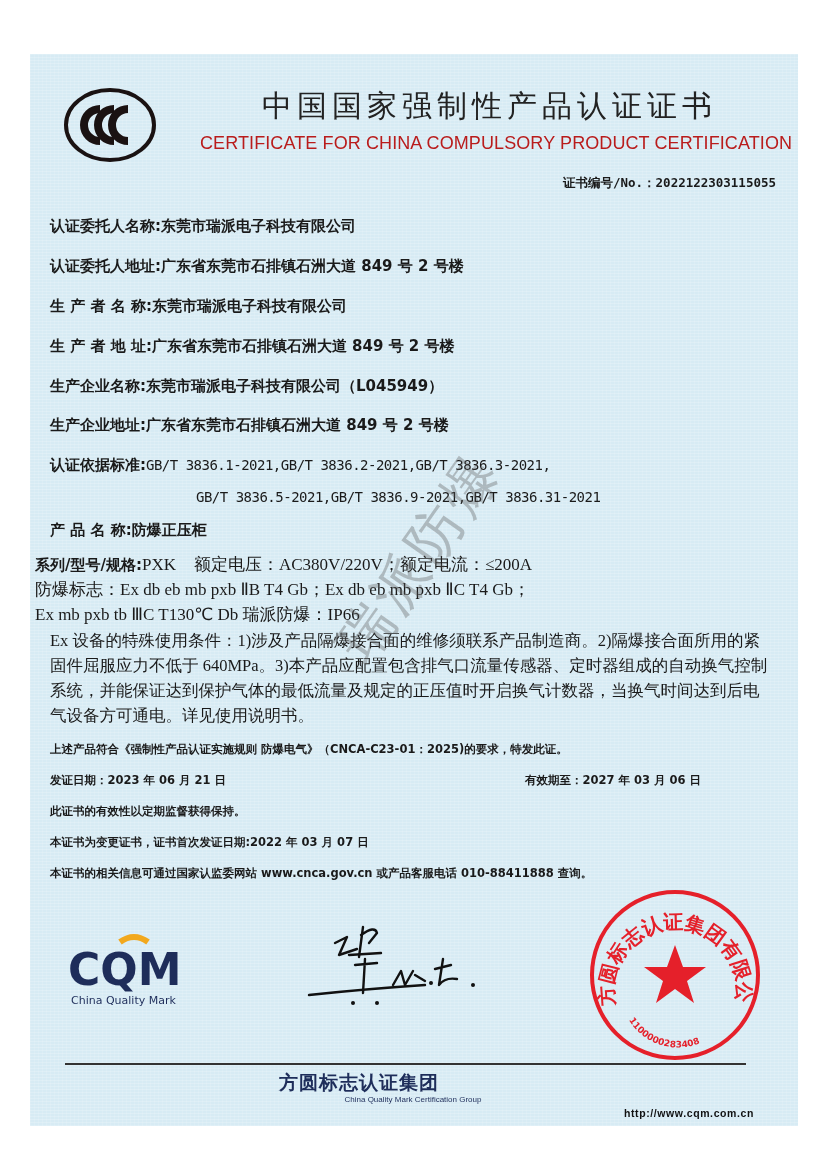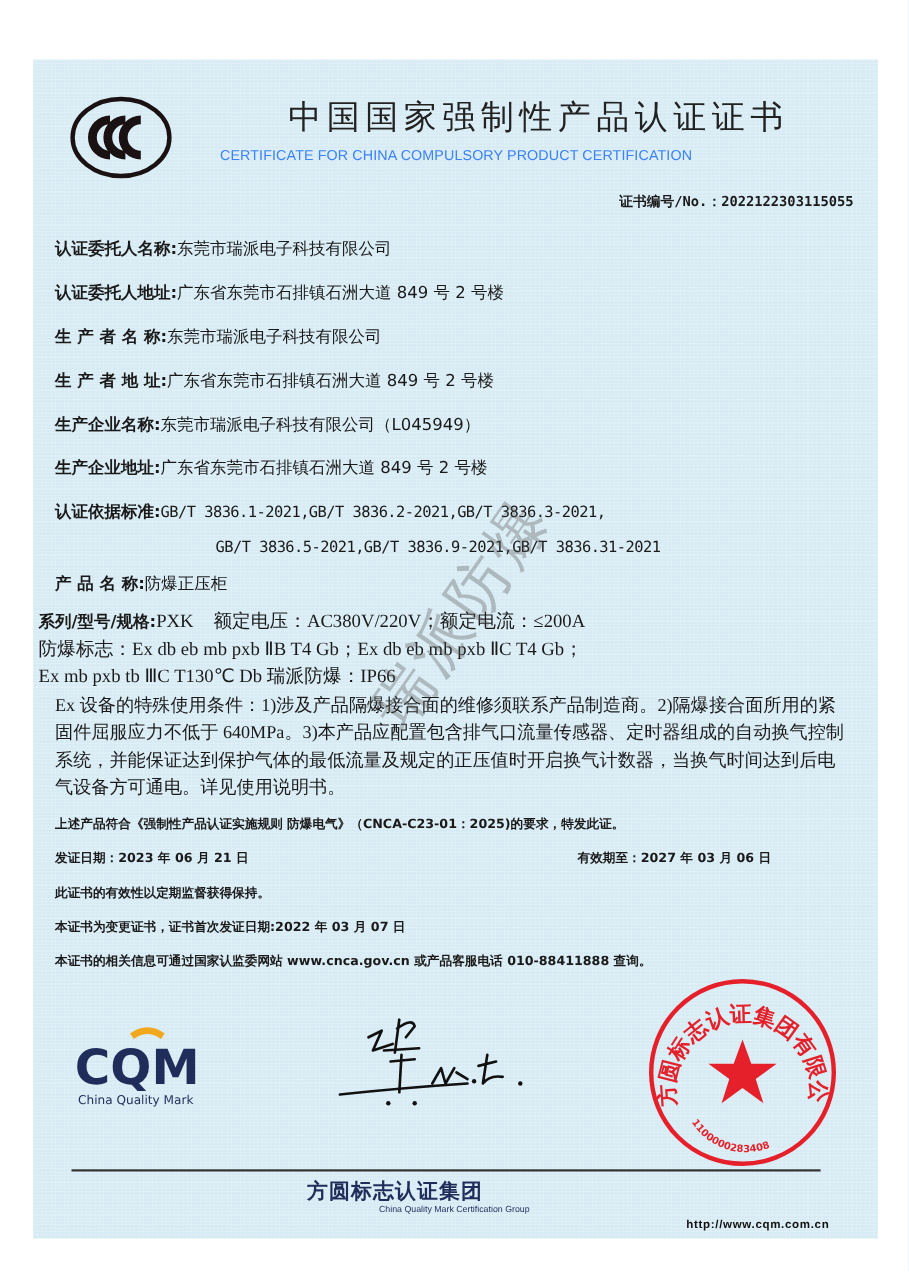--- a/index.html
+++ b/index.html
@@ -14,30 +14,30 @@
       repeating-linear-gradient(0deg, rgba(255,255,255,0.18) 0 1px, transparent 1px 3px),
       repeating-linear-gradient(90deg, rgba(255,255,255,0.12) 0 1px, transparent 1px 4px);
   }
   .abs { position:absolute; }
   .ccc-logo { left:62px; top:86px; width:96px; height:78px; }
   .title-cn {
     left:262px; top:86px; font-family:"DejaVu Sans", sans-serif; font-size:30px;
     letter-spacing:5px; color:#222; white-space:nowrap;
   }
   .title-en {
-    left:200px; top:133px; font-family:"Liberation Sans", sans-serif; font-size:13px;
-    color:#3b82f6; white-space:nowrap; letter-spacing:0.1px;
+    left:200px; top:133px; font-family:"Liberation Sans", sans-serif; font-size:18px;
+    color:#b91c1c; white-space:nowrap; letter-spacing:0.1px;
   }
   .cert-no {
     right:50px; top:175px; font-family:"DejaVu Sans Mono", monospace; font-size:12.5px;
     font-weight:bold; white-space:nowrap;text-align:center;
   }
   .field { left:50px; white-space:nowrap; font-size:15px; }
   .field .lbl { font-weight:bold; font-family:"DejaVu Sans", sans-serif; }
-  .field .val { font-family:"DejaVu Sans", sans-serif; font-weight:normal; }
+  .field .val { font-family:"DejaVu Sans", sans-serif; font-weight:bold; }
   .std { font-family:"DejaVu Sans Mono", monospace; font-size:14px; letter-spacing:-0.5px; }
   .spec { left:35px; font-family:"Liberation Serif", serif; font-size:17px; white-space:nowrap; }
   .spec .lbl { font-family:"DejaVu Sans", sans-serif; font-weight:bold; font-size:15px; }
   .cond { left:50px; width:720px; font-family:"Liberation Serif", serif; font-size:16.5px; line-height:25px; }
   .note { left:50px; font-family:"DejaVu Sans", sans-serif; font-size:11.5px; font-weight:bold; white-space:nowrap; }
   .watermark {
     left:300px; top:520px; font-family:"DejaVu Sans", sans-serif; font-size:56px;
     color:rgba(90,90,90,0.35); transform:rotate(-55deg); transform-origin:center;
     white-space:nowrap; letter-spacing:4px; pointer-events:none;
   }

